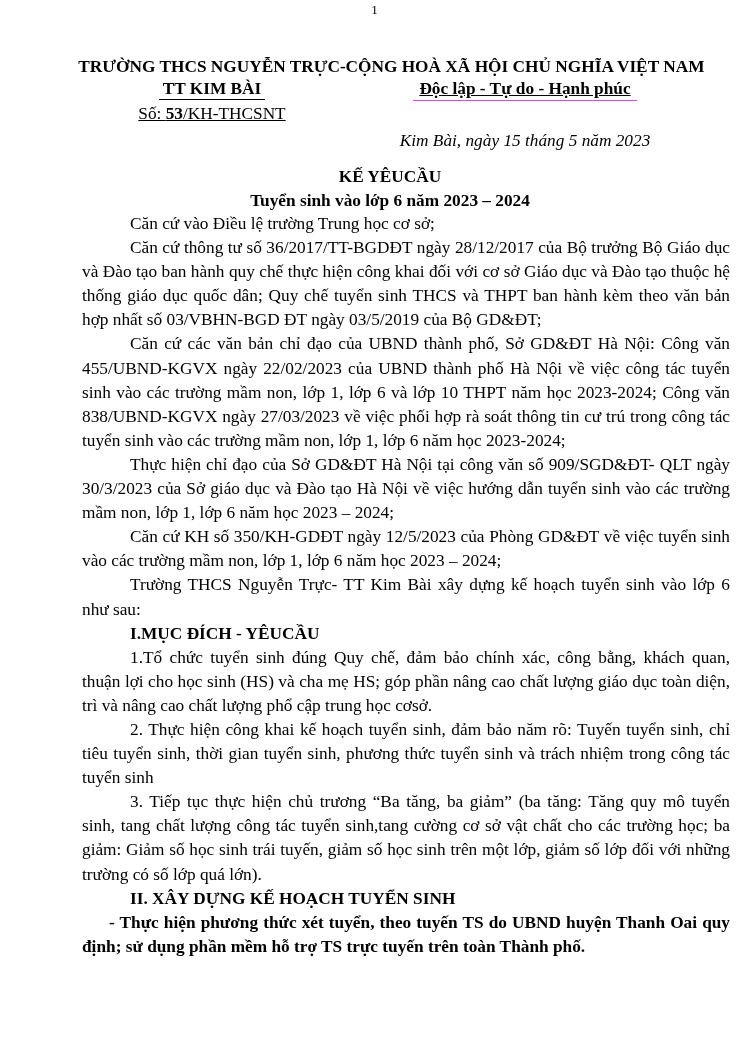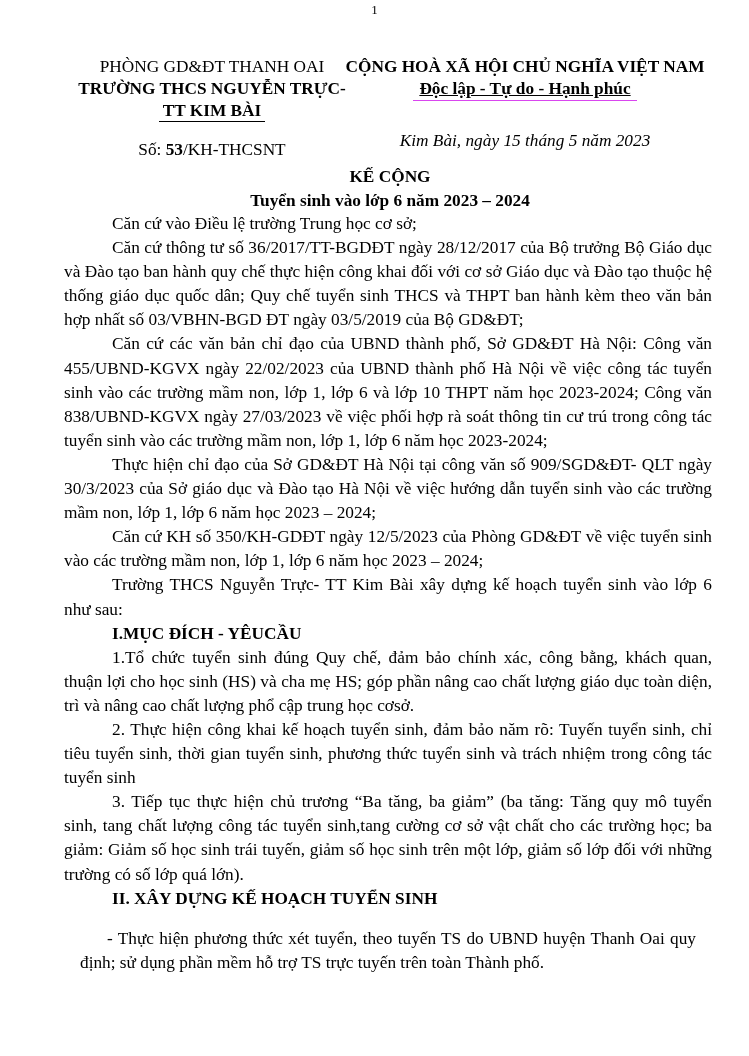--- a/index.html
+++ b/index.html
@@ -7,48 +7,47 @@
     width: 749px; height: 1056px; overflow: hidden; position: relative;
     font-family: "Liberation Serif", "DejaVu Serif", serif;
     color: #000; font-size: 17.3px;
   }
   .page-num { position: absolute; top: 2px; left: 0; width: 749px; text-align: center; font-size: 13px; }
   .hdr-left { position: absolute; top: 56px; left: 70px; width: 284px; text-align: center; line-height: 22px; }
   .hdr-right { position: absolute; top: 56px; left: 344px; width: 362px; text-align: center; line-height: 22px; }
   .b { font-weight: bold; }
   .ul-short { display: inline-block; border-bottom: 1px solid #000000; line-height: 20px; padding: 0 4px; }
   .motto { display: inline-block; border-bottom: 1px solid #d946ef; line-height: 20px; padding: 0 6px 1px 6px; text-decoration: underline; }
-  .so { margin-top: 17px; }
+  .so { margin-top: 3px; text-decoration: underline; }
   .date { font-style: italic; margin-top: 29px; }
   .title { position: absolute; top: 165px; left: 60px; width: 660px; text-align: center; font-weight: bold; line-height: 24px; }
-  .body { position: absolute; top: 212px; left: 64px; width: 648px; line-height: 24.1px; text-align: justify; }
+  .body { position: absolute; top: 212px; left: 82px; width: 648px; line-height: 24.1px; text-align: justify; }
   .p { text-indent: 48px; margin: 0; }
   .h { font-weight: bold; margin: 0; padding-left: 48px; }
-  .p-sub { text-indent: 27px; margin: 16px; }
+  .p-sub { text-indent: 27px; margin: 0; font-weight: bold; }
 </style>
 </head>
 <body>
 
 <div class="page-num">1</div>
 
 <div class="hdr-left">
-  <div>PHÒNG GD&amp;ĐT THANH OAI</div>
   <div class="b">TRƯỜNG THCS NGUYỄN TRỰC-</div>
   <div><span class="b ul-short">TT KIM BÀI</span></div>
   <div class="so"><span>Số: </span><span class="b">53</span><span>/KH-THCSNT</span></div>
 </div>
 
 <div class="hdr-right">
   <div class="b">CỘNG HOÀ XÃ HỘI CHỦ NGHĨA VIỆT NAM</div>
   <div><span class="b motto">Độc lập - Tự do - Hạnh phúc</span></div>
   <div class="date">Kim Bài, ngày 15 tháng 5 năm 2023</div>
 </div>
 
 <div class="title">
-  <div>KẾ CỘNG</div>
+  <div>KẾ YÊUCẦU</div>
   <div>Tuyển sinh vào lớp 6 năm 2023 – 2024</div>
 </div>
 
 <div class="body">
   <p class="p">Căn cứ vào Điều lệ trường Trung học cơ sở;</p>
   <p class="p">Căn cứ thông tư số 36/2017/TT-BGDĐT ngày 28/12/2017 của Bộ trưởng Bộ Giáo dục và Đào tạo ban hành quy chế thực hiện công khai đối với cơ sở Giáo dục và Đào tạo thuộc hệ thống giáo dục quốc dân; Quy chế tuyển sinh THCS và THPT ban hành kèm theo văn bản hợp nhất số 03/VBHN-BGD ĐT ngày 03/5/2019 của Bộ GD&amp;ĐT;</p>
   <p class="p">Căn cứ các văn bản chỉ đạo của UBND thành phố, Sở GD&amp;ĐT Hà Nội: Công văn 455/UBND-KGVX ngày 22/02/2023 của UBND thành phố Hà Nội về việc công tác tuyển sinh vào các trường mầm non, lớp 1, lớp 6 và lớp 10 THPT năm học 2023-2024; Công văn 838/UBND-KGVX ngày 27/03/2023 về việc phối hợp rà soát thông tin cư trú trong công tác tuyển sinh vào các trường mầm non, lớp 1, lớp 6 năm học 2023-2024;</p>
   <p class="p">Thực hiện chỉ đạo của Sở GD&amp;ĐT Hà Nội tại công văn số 909/SGD&amp;ĐT- QLT ngày 30/3/2023 của Sở giáo dục và Đào tạo Hà Nội về việc hướng dẫn tuyển sinh vào các trường mầm non, lớp 1, lớp 6 năm học 2023 – 2024;</p>
   <p class="p">Căn cứ KH số 350/KH-GDĐT ngày 12/5/2023 của Phòng GD&amp;ĐT về việc tuyển sinh vào các trường mầm non, lớp 1, lớp 6 năm học 2023 – 2024;</p>
   <p class="p">Trường THCS Nguyễn Trực- TT Kim Bài xây dựng kế hoạch tuyển sinh vào lớp 6 như sau:</p>

